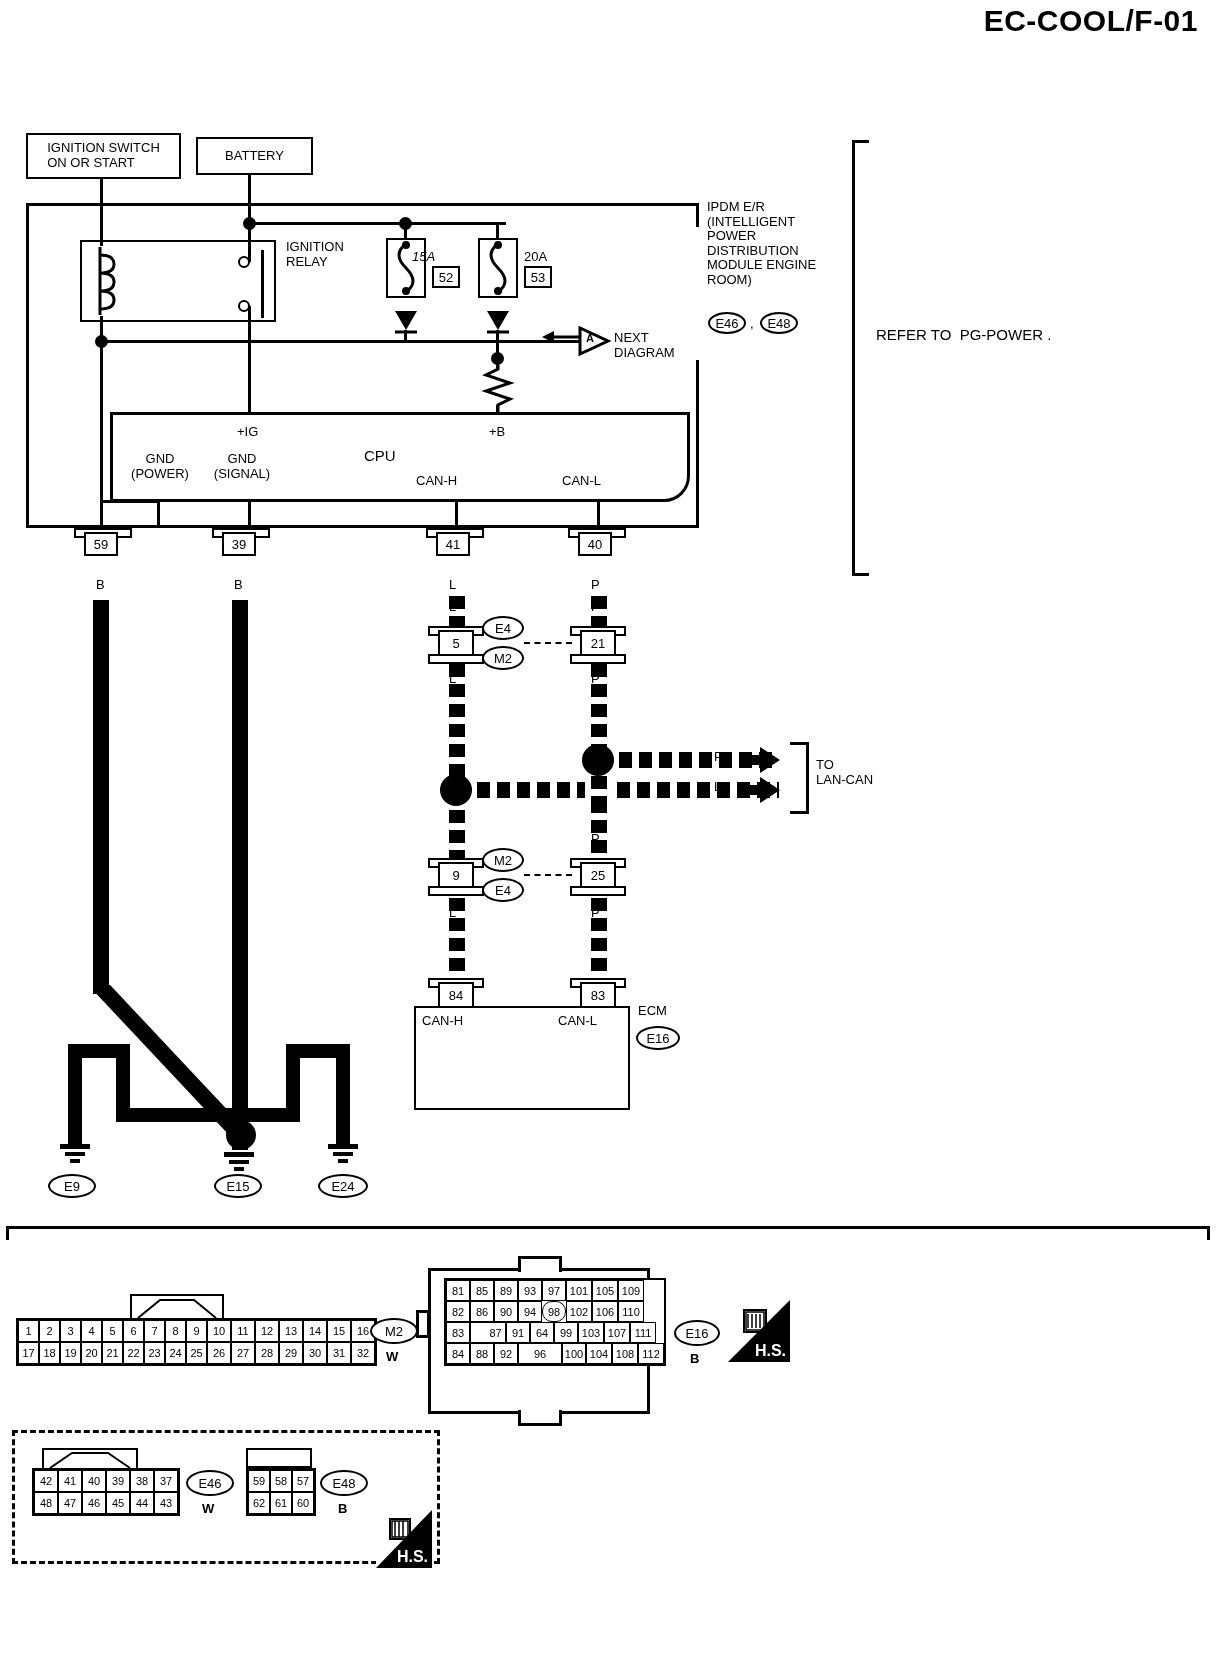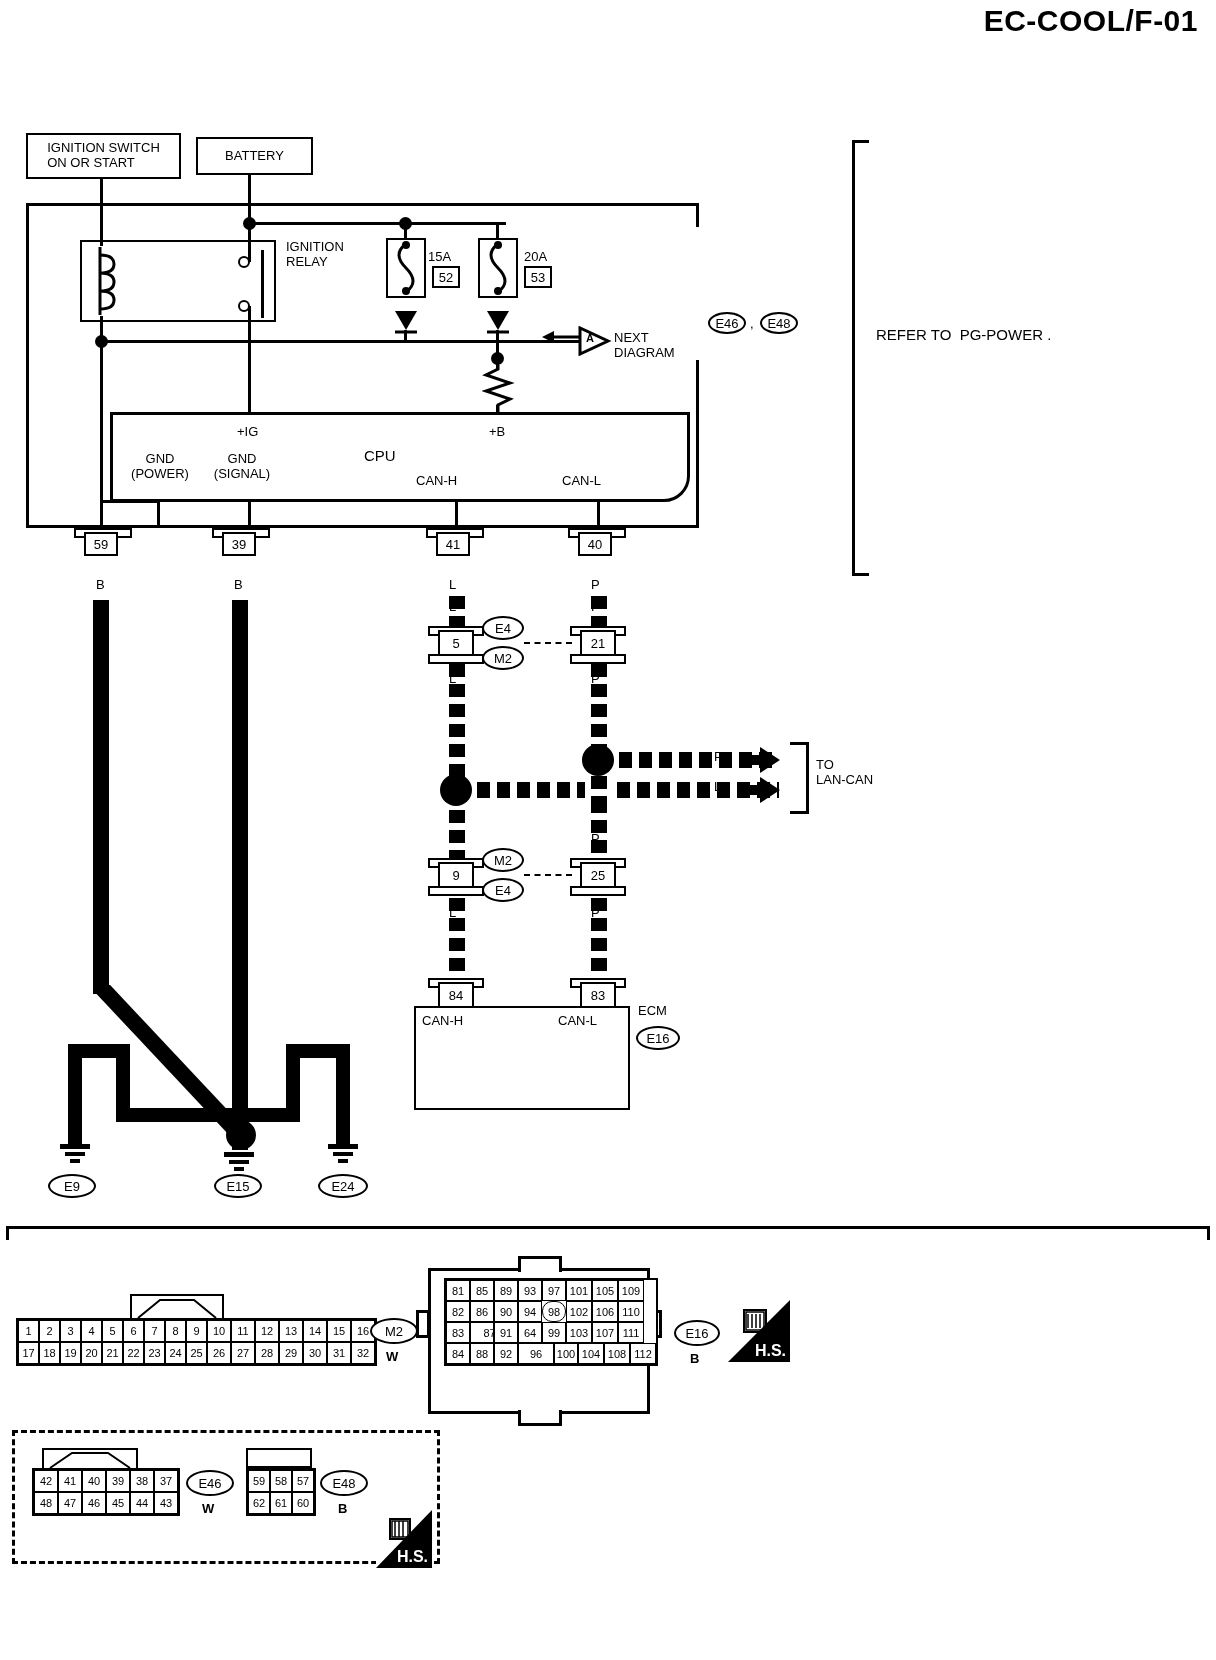--- a/index.html
+++ b/index.html
@@ -135,20 +135,26 @@
   <div class="abs wire" style="left:26px; top:203px; width:673px; height:3px;"></div>
 
   <div class="abs wire" style="left:26px; top:203px; width:3px; height:325px;"></div>
 
   <div class="abs wire" style="left:26px; top:525px; width:673px; height:3px;"></div>
 
   <div class="abs wire" style="left:696px; top:203px; width:3px; height:24px;"></div>
 
   <div class="abs wire" style="left:696px; top:360px; width:3px; height:168px;"></div>
 
+  <div class="abs txt-sm" style="left:707px; top:200px; width:160px;">IPDM E/R
+(INTELLIGENT
+POWER
+DISTRIBUTION
+MODULE ENGINE
+ROOM)</div>
 
   <div class="abs oval" style="left:708px; top:312px; width:38px; height:22px;">E46</div>
   <div class="abs txt-sm" style="left:750px; top:317px;">,</div>
   <div class="abs oval" style="left:760px; top:312px; width:38px; height:22px;">E48</div>
 
   <div class="abs" style="left:852px; top:140px; width:14px; height:430px; border-left:3px solid #000; border-top:3px solid #000; border-bottom:3px solid #000;"></div>
   <div class="abs txt" style="left:876px; top:327px;">REFER TO  PG-POWER .</div>
 
   <div class="abs box" style="left:80px; top:240px; width:196px; height:82px;"></div>
   <div class="abs txt-sm" style="left:286px; top:240px;">IGNITION
@@ -162,21 +168,21 @@
   <div class="abs" style="left:238px; top:256px; width:12px; height:12px; border:2px solid #000; border-radius:50%; box-sizing:border-box;"></div>
   <div class="abs" style="left:238px; top:300px; width:12px; height:12px; border:2px solid #000; border-radius:50%; box-sizing:border-box;"></div>
   <div class="abs wire" style="left:261px; top:250px; width:3px; height:68px;"></div>
 
   <div class="abs box" style="left:386px; top:238px; width:40px; height:60px;"></div>
   <svg class="abs" style="left:390px; top:240px;" width="32" height="56">
     <path d="M16 4 q-14 10 0 24 q14 14 0 24" stroke="#000" stroke-width="3" fill="none"></path>
     <circle cx="16" cy="5" r="4" fill="#000"></circle>
     <circle cx="16" cy="51" r="4" fill="#000"></circle>
   </svg>
-  <div class="abs txt-sm" style="left:428px; top:250px;">15A</div>
+  <div class="abs txt-sm" style="left:412px; top:250px;font-style:italic;">15A</div>
   <div class="abs term" style="left:432px; top:266px; width:28px; height:22px;">52</div>
 
   <div class="abs box" style="left:478px; top:238px; width:40px; height:60px;"></div>
   <svg class="abs" style="left:482px; top:240px;" width="32" height="56">
     <path d="M16 4 q-14 10 0 24 q14 14 0 24" stroke="#000" stroke-width="3" fill="none"></path>
     <circle cx="16" cy="5" r="4" fill="#000"></circle>
     <circle cx="16" cy="51" r="4" fill="#000"></circle>
   </svg>
   <div class="abs txt-sm" style="left:524px; top:250px;">20A</div>
   <div class="abs term" style="left:524px; top:266px; width:28px; height:22px;">53</div>
@@ -462,33 +468,33 @@
       <div class="pin" style="width:24px;height:21px;">86</div>
       <div class="pin" style="width:24px;height:21px;">90</div>
       <div class="pin" style="width:24px;height:21px;">94</div>
       <div class="pin" style="width:24px;height:21px;border-radius:10px;">98</div>
       <div class="pin" style="width:26px;height:21px;">102</div>
       <div class="pin" style="width:26px;height:21px;">106</div>
       <div class="pin" style="width:26px;height:21px;">110</div>
     </div>
     <div class="pinrow">
       <div class="pin" style="width:24px;height:21px;">83</div>
-      <div class="pin" style="width:24px;height:21px;padding-left:15px;">87</div>
+      <div class="pin" style="width:36px;height:21px;padding-left:15px;">87</div>
       <div class="pin" style="width:24px;height:21px;">91</div>
       <div class="pin" style="width:24px;height:21px;">64</div>
       <div class="pin" style="width:24px;height:21px;">99</div>
       <div class="pin" style="width:26px;height:21px;">103</div>
       <div class="pin" style="width:26px;height:21px;">107</div>
       <div class="pin" style="width:26px;height:21px;">111</div>
     </div>
     <div class="pinrow">
       <div class="pin" style="width:24px;height:21px;">84</div>
       <div class="pin" style="width:24px;height:21px;">88</div>
       <div class="pin" style="width:24px;height:21px;">92</div>
-      <div class="pin" style="width:36px;height:21px;">96</div>
+      <div class="pin" style="width:44px;height:21px;">96</div>
       <div class="pin" style="width:24px;height:21px;">100</div>
       <div class="pin" style="width:26px;height:21px;">104</div>
       <div class="pin" style="width:26px;height:21px;">108</div>
       <div class="pin" style="width:26px;height:21px;">112</div>
     </div>
   </div>
 
   <div class="abs oval" style="left:674px; top:1320px; width:46px; height:26px;">E16</div>
   <div class="abs txt-sm bold" style="left:690px; top:1352px;">B</div>
 

